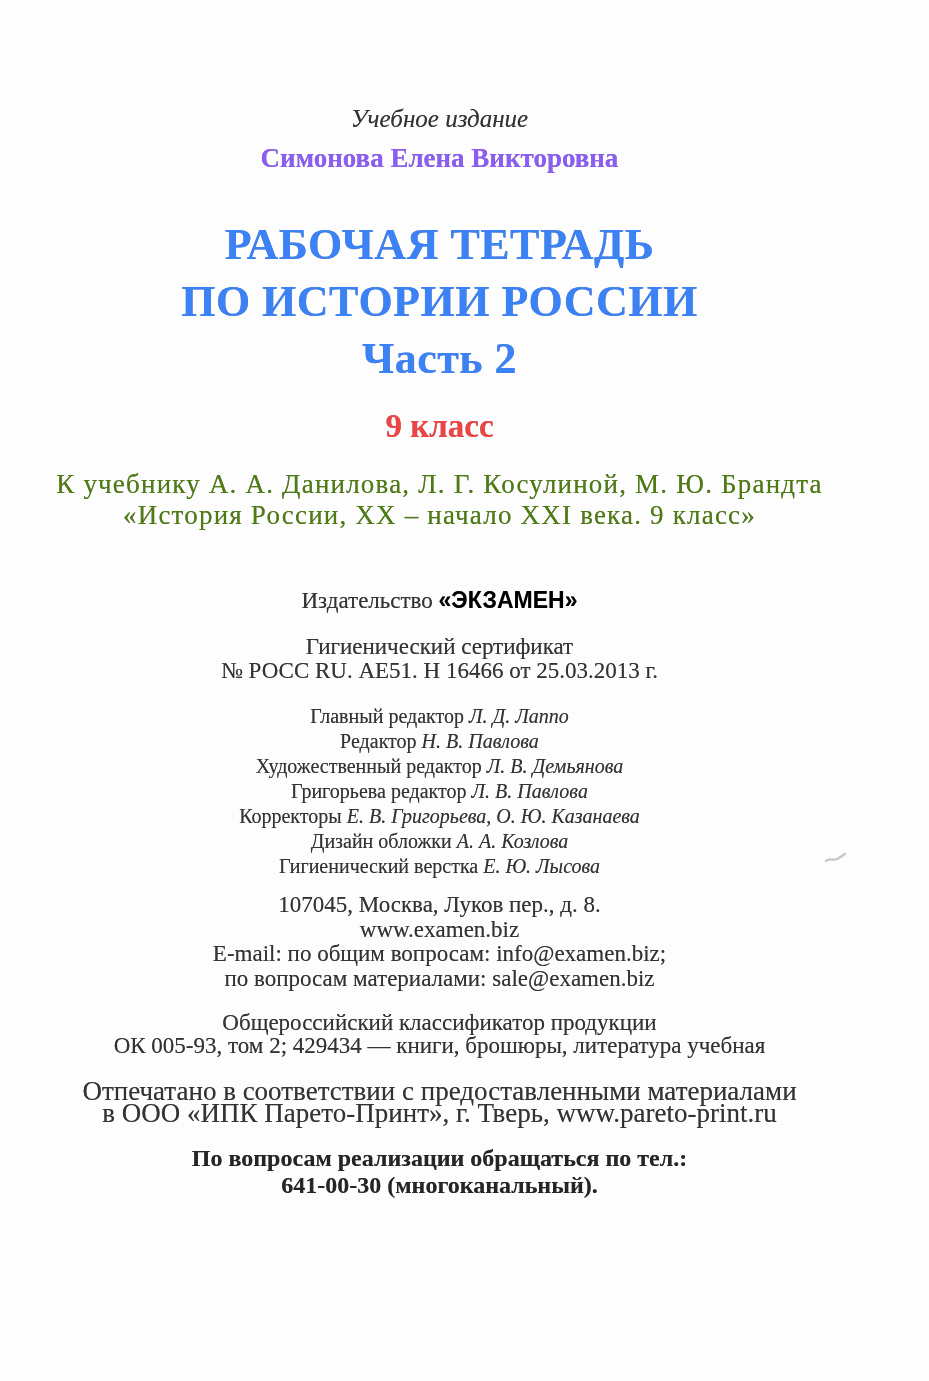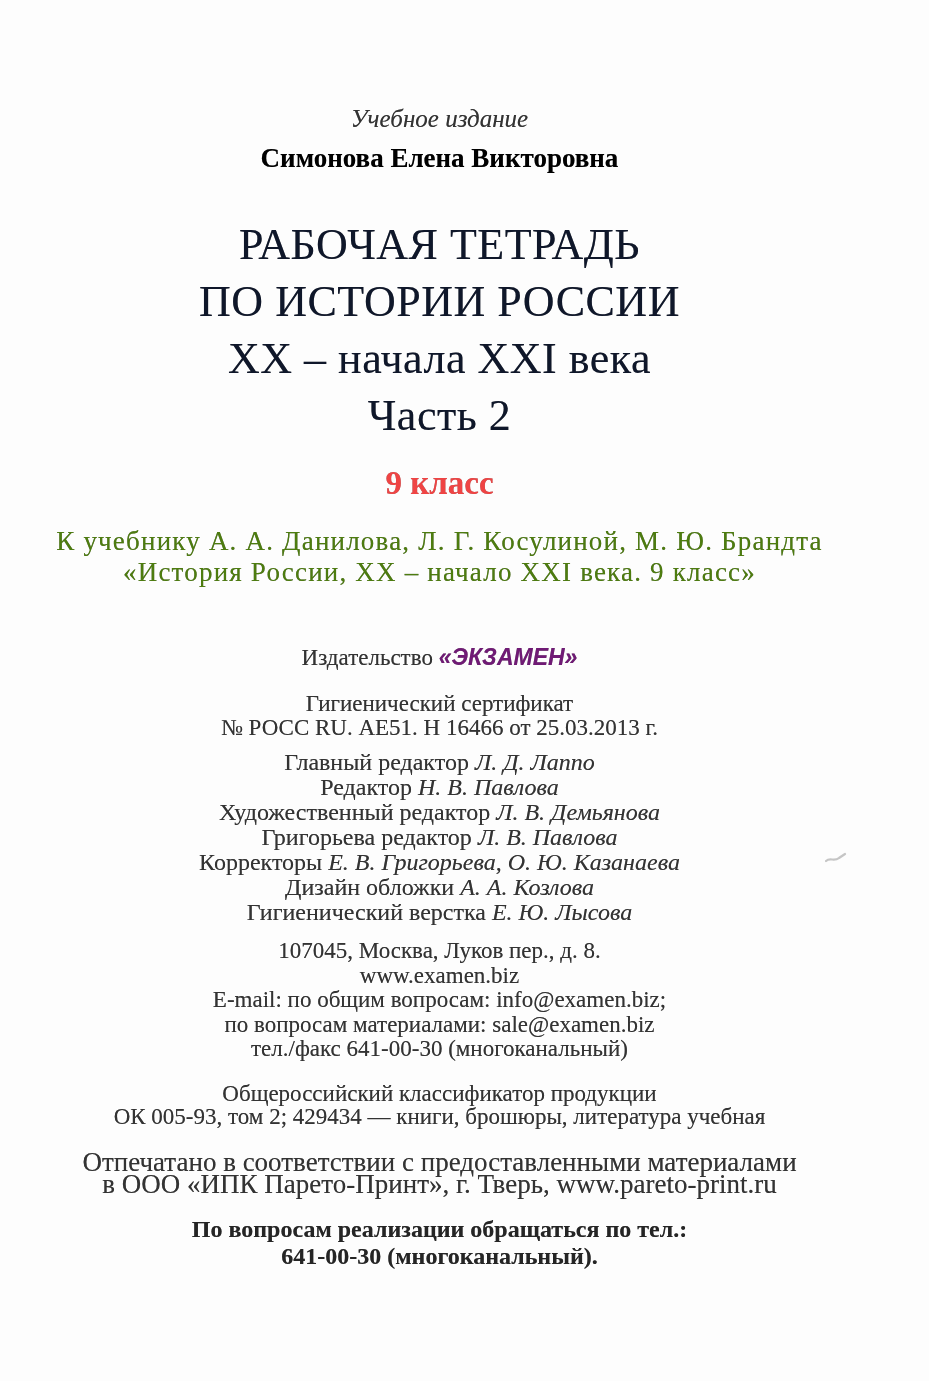--- a/index.html
+++ b/index.html
@@ -24,28 +24,28 @@
   .edition-note {
     font-style: italic;
     font-size: 25px;
     line-height: 30px;
   }
   .author {
     font-weight: bold;
     font-size: 27px;
     line-height: 32px;
     margin-top: 8px;
-    color: #000000;
+    color: #8b5cf6;
   }
   .title {
     margin: 42px 0 0 0;
     font-size: 44px;
     line-height: 57px;
-    font-weight: normal;
-    color: #0f172a;
+    font-weight: bold;
+    color: #3b82f6;
     letter-spacing: 0.5px;
   }
   .title .tline { display: block; }
   .grade {
     margin-top: 20px;
     font-size: 33px;
     line-height: 38px;
     font-weight: bold;
     color: #ef4444;
   }
@@ -56,32 +56,31 @@
     letter-spacing: 1.2px;
     color: #4d7c0f;
   }
   .publisher {
     margin-top: 56px;
     font-size: 23px;
     line-height: 26px;
   }
   .publisher .pub-name {
     font-family: "Liberation Sans", "DejaVu Sans", sans-serif;
-    font-style: italic;
     font-weight: bold;
-    color: #701a75;
+    color: #000000;
   }
   .cert {
     margin-top: 21px;
     font-size: 23px;
     line-height: 24px;
   }
   .staff {
-    margin-top: 10px;
-    font-size: 24px;
+    margin-top: 21px;
+    font-size: 20px;
     line-height: 25px;
   }
   .staff .staff-name { font-style: italic; }
   .address {
     margin-top: 14px;
     font-size: 23px;
     line-height: 24.5px;
   }
   .classifier {
     margin-top: 20px;
@@ -114,21 +113,20 @@
 
 <div class="page">
 
   <div class="edition-note">Учебное издание</div>
 
   <div class="author">Симонова Елена Викторовна</div>
 
   <h1 class="title">
     <span class="tline">РАБОЧАЯ ТЕТРАДЬ</span>
     <span class="tline">ПО ИСТОРИИ РОССИИ</span>
-    <span class="tline">XX – начала XXI века</span>
     <span class="tline">Часть 2</span>
   </h1>
 
   <div class="grade">9 класс</div>
 
   <div class="textbook-ref">
     <div>К учебнику А. А. Данилова, Л. Г. Косулиной, М. Ю. Брандта</div>
     <div>«История России, XX – начало XXI века. 9 класс»</div>
   </div>
 
@@ -151,21 +149,20 @@
     <div class="staff-row"><span>Корректоры</span> <span class="staff-name">Е. В. Григорьева, О. Ю. Казанаева</span></div>
     <div class="staff-row"><span>Дизайн обложки</span> <span class="staff-name">А. А. Козлова</span></div>
     <div class="staff-row"><span>Гигиенический верстка</span> <span class="staff-name">Е. Ю. Лысова</span></div>
   </div>
 
   <div class="address">
     <div>107045, Москва, Луков пер., д. 8.</div>
     <div>www.examen.biz</div>
     <div>E-mail: по общим вопросам: info@examen.biz;</div>
     <div>по вопросам материалами: sale@examen.biz</div>
-    <div>тел./факс 641-00-30 (многоканальный)</div>
   </div>
 
   <div class="classifier">
     <div>Общероссийский классификатор продукции</div>
     <div>ОК 005-93, том 2; 429434 — книги, брошюры, литература учебная</div>
   </div>
 
   <div class="printing">
     <div>Отпечатано в соответствии с предоставленными материалами</div>
     <div>в ООО «ИПК Парето-Принт», г. Тверь, www.pareto-print.ru</div>

